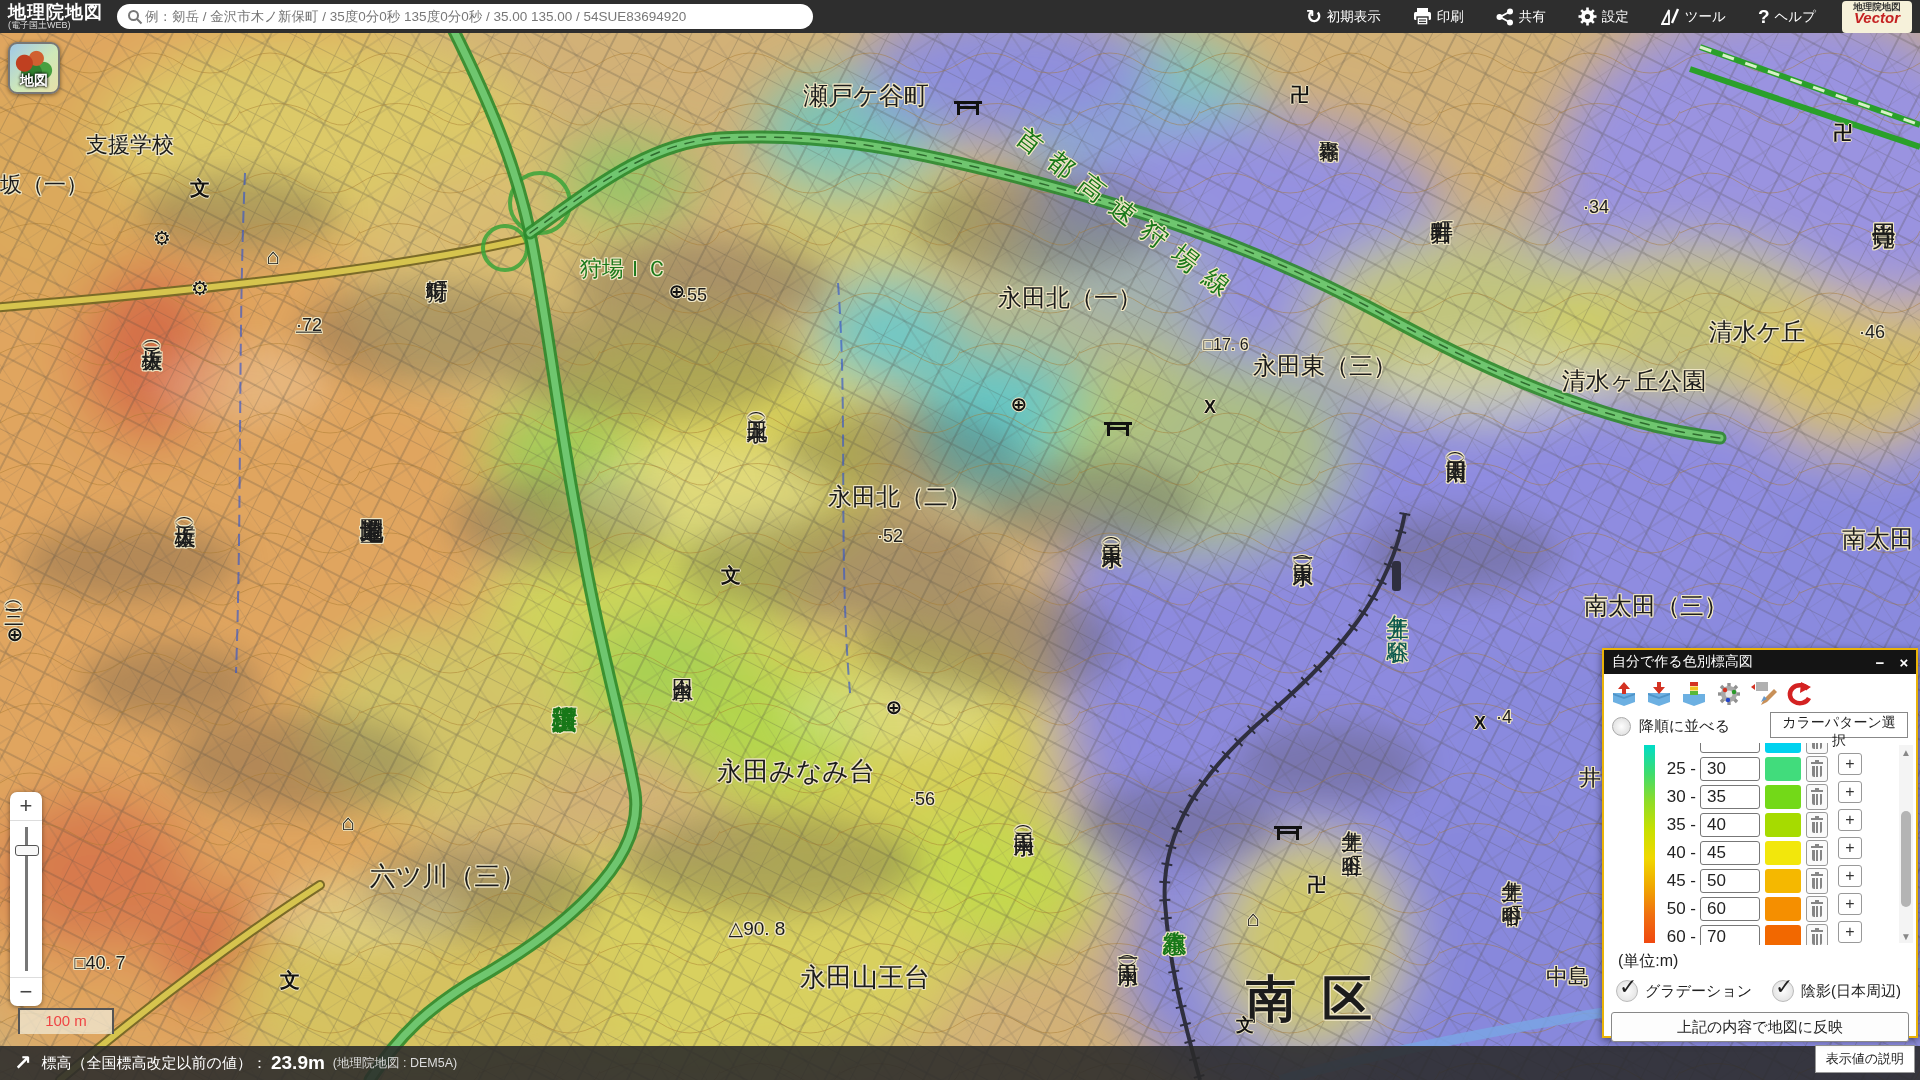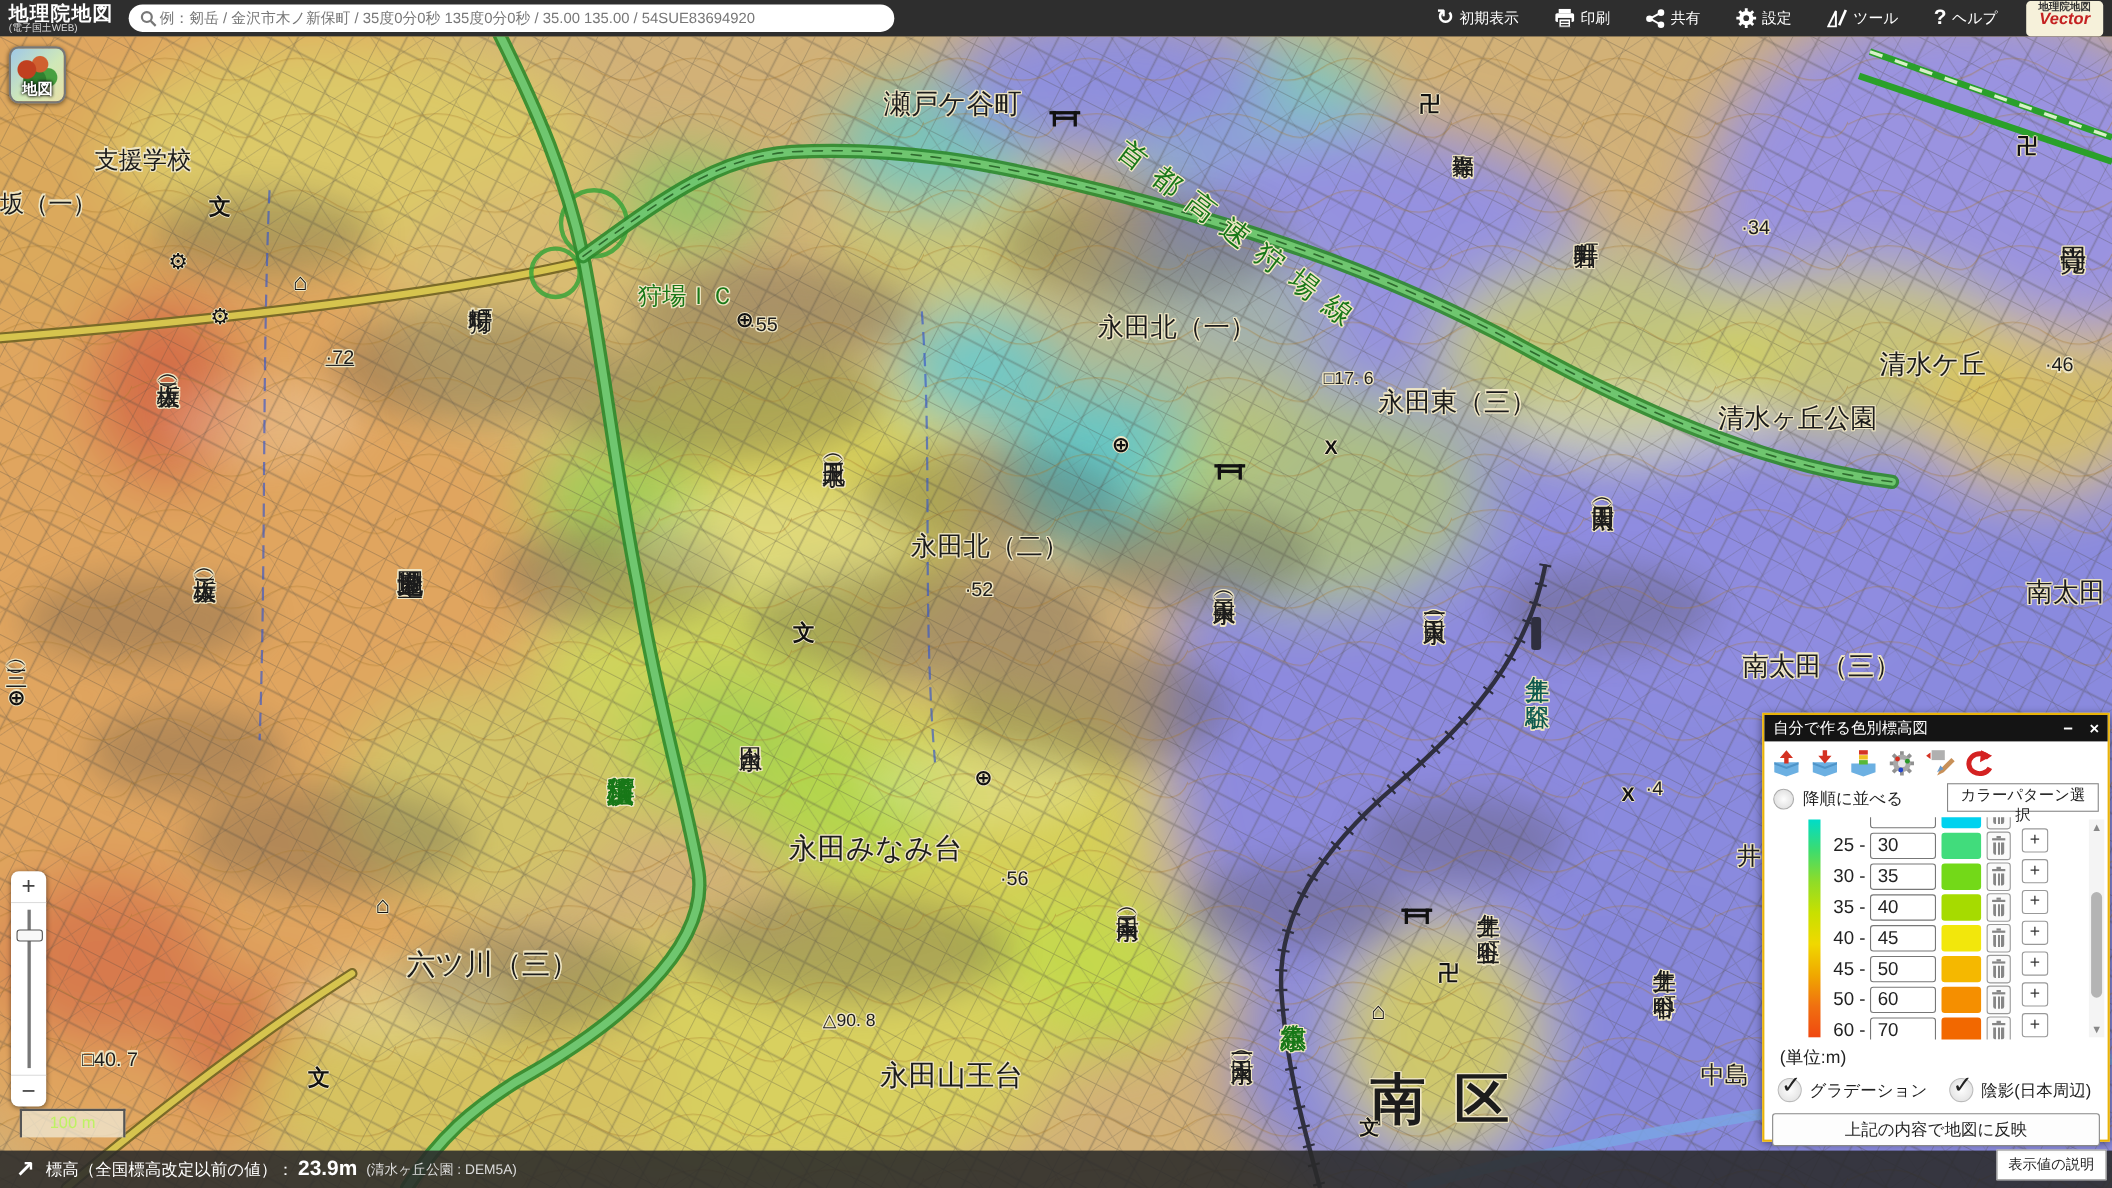--- a/index.html
+++ b/index.html
@@ -53,21 +53,21 @@
   #zoomctl{position:absolute;left:10px;top:792px;width:32px;height:214px;background:#fff;border-radius:7px;
      box-shadow:0 1px 5px rgba(0,0,0,.45);z-index:40;display:flex;flex-direction:column;align-items:center;}
   #zoomctl .zbtn{width:32px;height:28px;border:none;background:none;font-size:22px;color:#444;cursor:pointer;line-height:26px;font-family:inherit;}
   #zoomtrack{position:relative;flex:1;width:100%;border-top:1px solid #ddd;border-bottom:1px solid #ddd;cursor:pointer;}
   #zoomtrack .zline{position:absolute;left:50%;top:6px;bottom:6px;width:3px;margin-left:-1.5px;background:#777;}
   #zoomhandle{position:absolute;left:50%;top:24px;width:22px;height:9px;margin-left:-11px;background:#f8f8f8;
      border:1.5px solid #555;border-radius:3px;cursor:grab;}
   
   #scalebar{position:absolute;left:18px;top:1008px;width:92px;height:24px;z-index:40;
      background:rgba(240,234,214,.75);border:2px solid #555;border-bottom:none;
-     color:#bef264;font-size:15px;text-align:center;line-height:22px;}
+     color:#ef4444;font-size:15px;text-align:center;line-height:22px;}
   
   #panel{position:absolute;left:1602px;top:648px;width:316px;height:390px;background:#fff;
      border:2px solid #eab308;box-sizing:border-box;z-index:60;box-shadow:0 2px 8px rgba(0,0,0,.5);}
   #panel-header{height:24px;background:#141414;color:#fff;display:flex;align-items:center;font-size:14px;padding-left:8px;}
   #panel-header .ph-title{flex:1;}
   .ph-btn{width:24px;color:#fff;background:none;border:none;font-size:15px;font-weight:bold;cursor:pointer;font-family:inherit;}
   #panel-toolbar{display:flex;gap:7px;padding:7px 4px 2px 6px;}
   .pt-btn{width:28px;height:26px;border:none;background:none;padding:0;cursor:pointer;}
   .pt-btn svg{display:block;}
   #panel-sortrow{display:flex;align-items:center;height:30px;margin-top:2px;padding-left:8px;position:relative;}
@@ -275,21 +275,21 @@
       <div class="mlabel" style="left: 1226px; top: 312px; font-size: 16px;">□17. 6</div>
       <div class="mlabel vert" style="left: 372px; top: 467px; font-size: 24px;">児童遊園地</div>
       <div class="mlabel vert" style="left: 564px; top: 653px; font-size: 26px; color: rgb(24, 120, 24);">横浜横須賀道路</div>
       <div class="mlabel vert" style="left: 683px; top: 628px; font-size: 22px;">永田台</div>
       <div class="mlabel" style="left: 796px; top: 739px; font-size: 26px;">永田みなみ台</div>
       <div class="mlabel" style="left: 922px; top: 766px; font-size: 18px;">·56</div>
       <div class="mlabel vert" style="left: 1024px; top: 785px; font-size: 21px;">永田南（二）</div>
       <div class="mlabel vert" style="left: 1128px; top: 915px; font-size: 21px;">永田南（一）</div>
       <div class="mlabel" style="left: 448px; top: 844px; font-size: 26px;">六ツ川（三）</div>
       <div class="mlabel" style="left: 100px; top: 930px; font-size: 18px;">□40. 7</div>
-      <div class="mlabel" style="left: 757px; top: 896px; font-size: 16px; margin-left: 15px;">△90. 8</div>
+      <div class="mlabel" style="left: 757px; top: 896px; font-size: 19px;">△90. 8</div>
       <div class="mlabel" style="left: 865px; top: 945px; font-size: 26px;">永田山王台</div>
       <div class="mlabel vert" style="left: 1175px; top: 879px; font-size: 24px; color: rgb(24, 120, 24);">京急本線</div>
       <div class="mlabel vert" style="left: 1398px; top: 579px; font-size: 22px; color: rgb(14, 90, 78);">井土ケ谷駅</div>
       <div class="mlabel vert" style="left: 1352px; top: 794px; font-size: 21px;">井土ケ谷上町</div>
       <div class="mlabel vert" style="left: 1512px; top: 844px; font-size: 21px;">井土ケ谷中町</div>
       <div class="mlabel" style="left: 1590px; top: 745px; font-size: 22px;">井</div>
       <div class="mlabel" style="left: 1568px; top: 944px; font-size: 22px;">中島</div>
       <div class="mlabel" style="left: 1322px; top: 967px; font-size: 50px; letter-spacing: 26px; font-weight: bold;">南区</div>
       <div class="mlabel" style="left: 1504px; top: 684px; font-size: 18px;">·4</div>
       <div class="msym" style="font-size: 20px; left: 200px; top: 155px;">文</div>
@@ -569,15 +569,15 @@
       <span class="clab">陰影(日本周辺)</span>
     </span>
   </div>
   <button id="apply-btn">上記の内容で地図に反映</button>
 </div>
 
 <div id="statusbar">
   <span class="arrow">↗</span>
   <span class="slab">標高（全国標高改定以前の値）：</span>
   <span class="sval">23.9m</span>
-  <span class="ssrc">(清水ヶ丘公園 : DEM5A)</span>
+  <span class="ssrc">(地理院地図 : DEM5A)</span>
 </div>
 <button id="explain-btn">表示値の説明</button>
 
 </body></html>

